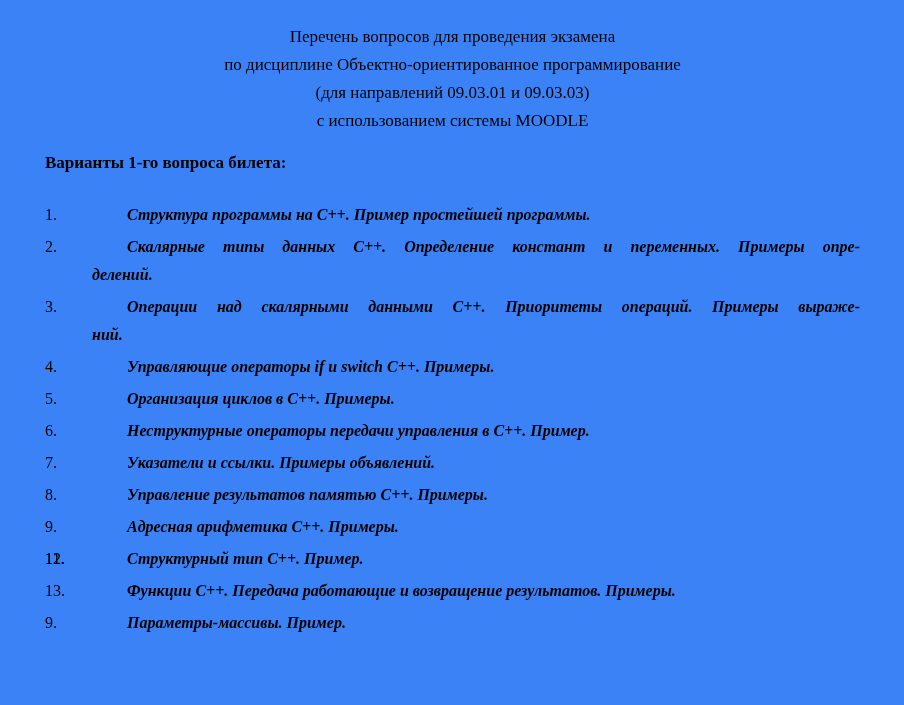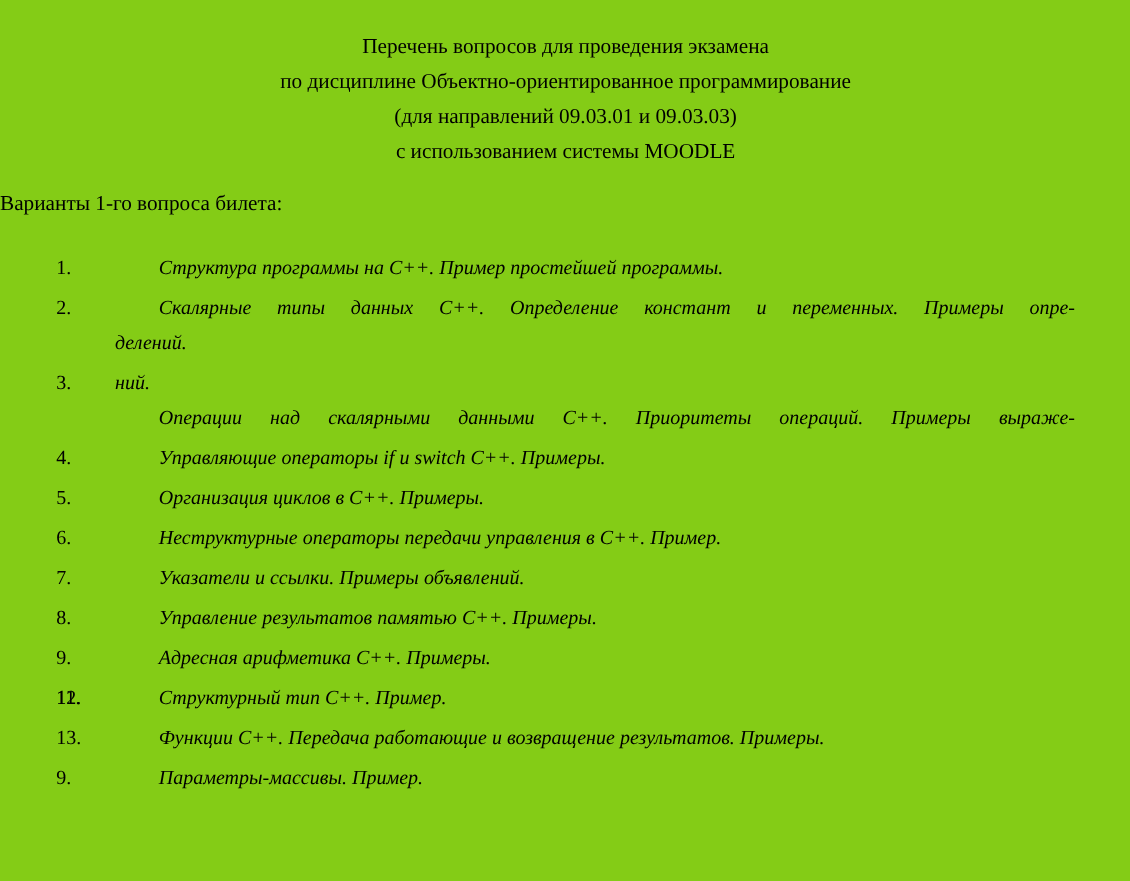--- a/index.html
+++ b/index.html
@@ -12,34 +12,35 @@
     height: 705px;
     overflow: hidden;
     font-family: "Liberation Serif", "DejaVu Serif", serif;
     color: #000000;
   }
   .page {
     box-sizing: border-box;
     width: 904px;
     height: 705px;
     padding: 23px 44px 0 0;
-    background: #84cc16;
+    background: #3b82f6;
   }
   .title-block {
     padding-left: 45px;
     text-align: center;
     font-size: 17px;
     line-height: 28px;
     font-weight: 400;
   }
   .subtitle {
+    padding-left: 45px;
     margin-top: 14px;
     font-size: 17px;
     line-height: 28px;
-    font-weight: 400;
+    font-weight: 700;
   }
   .questions {
     margin-top: 24px;
   }
   .item {
     position: relative;
     padding-left: 92px;
     margin-bottom: 4px;
     font-size: 16px;
     line-height: 28px;
@@ -47,21 +48,21 @@
   .item .num {
     position: absolute;
     left: 45px;
     top: 0;
     font-style: normal;
     font-weight: 400;
     font-size: 16px;
     line-height: 28px;
   }
   .item .text {
-    font-weight: 400;
+    font-weight: 700;
     font-style: italic;
   }
   .item .line.first {
     text-indent: 35px;
   }
   .item .line.stretch {
     text-align: justify;
     text-align-last: justify;
   }
 </style>
@@ -89,22 +90,22 @@
       <div class="item">
         <span class="num">2.</span>
         <div class="text">
           <div class="line first stretch">Скалярные типы данных С++. Определение констант и переменных. Примеры опре-</div>
           <div class="line">делений.</div>
         </div>
       </div>
       <div class="item">
         <span class="num">3.</span>
         <div class="text">
+          <div class="line first stretch">Операции над скалярными данными С++. Приоритеты операций. Примеры выраже-</div>
           <div class="line">ний.</div>
-          <div class="line first stretch">Операции над скалярными данными С++. Приоритеты операций. Примеры выраже-</div>
         </div>
       </div>
       <div class="item">
         <span class="num">4.</span>
         <div class="text">
           <div class="line first">Управляющие операторы if и switch С++. Примеры.</div>
         </div>
       </div>
       <div class="item">
         <span class="num">5.</span>

